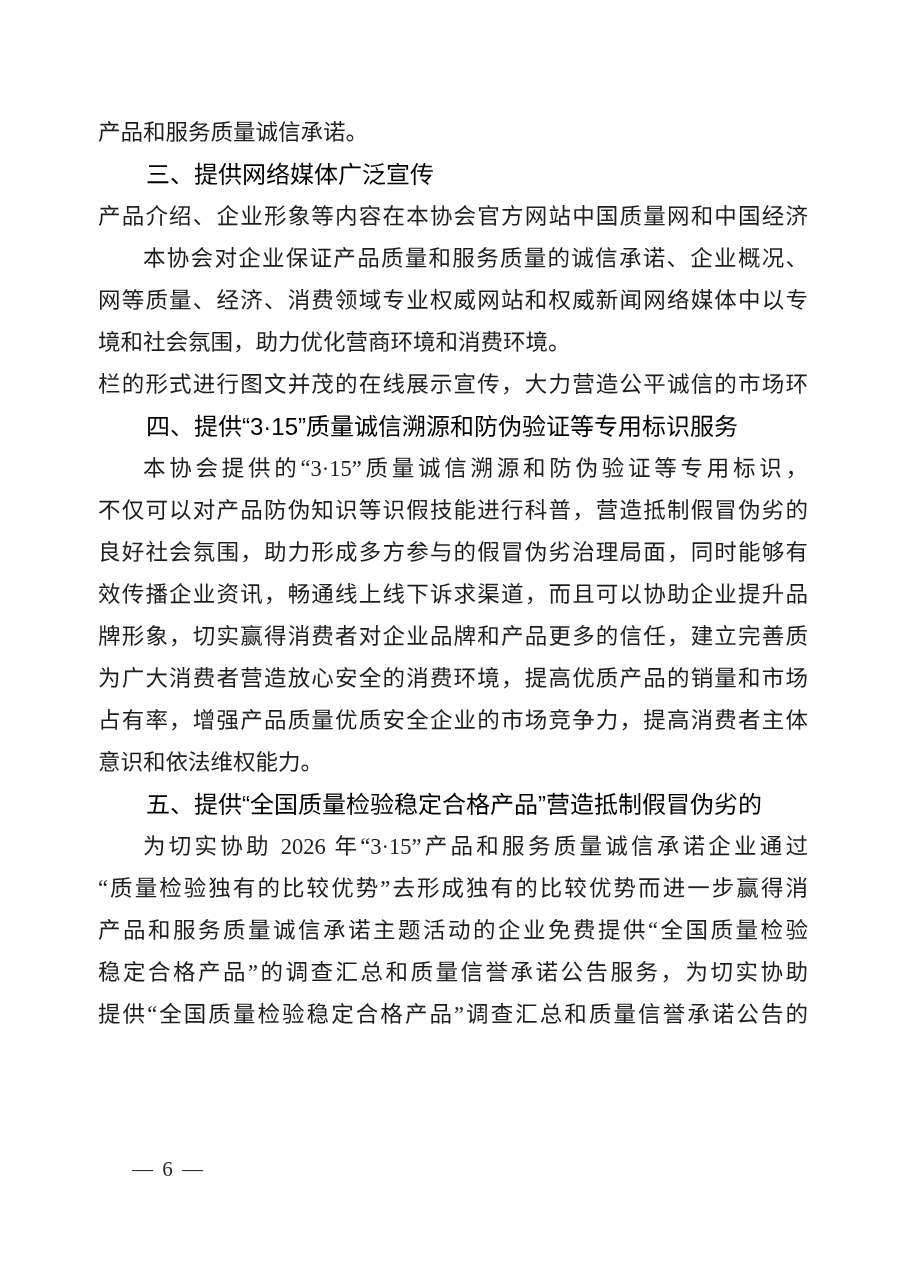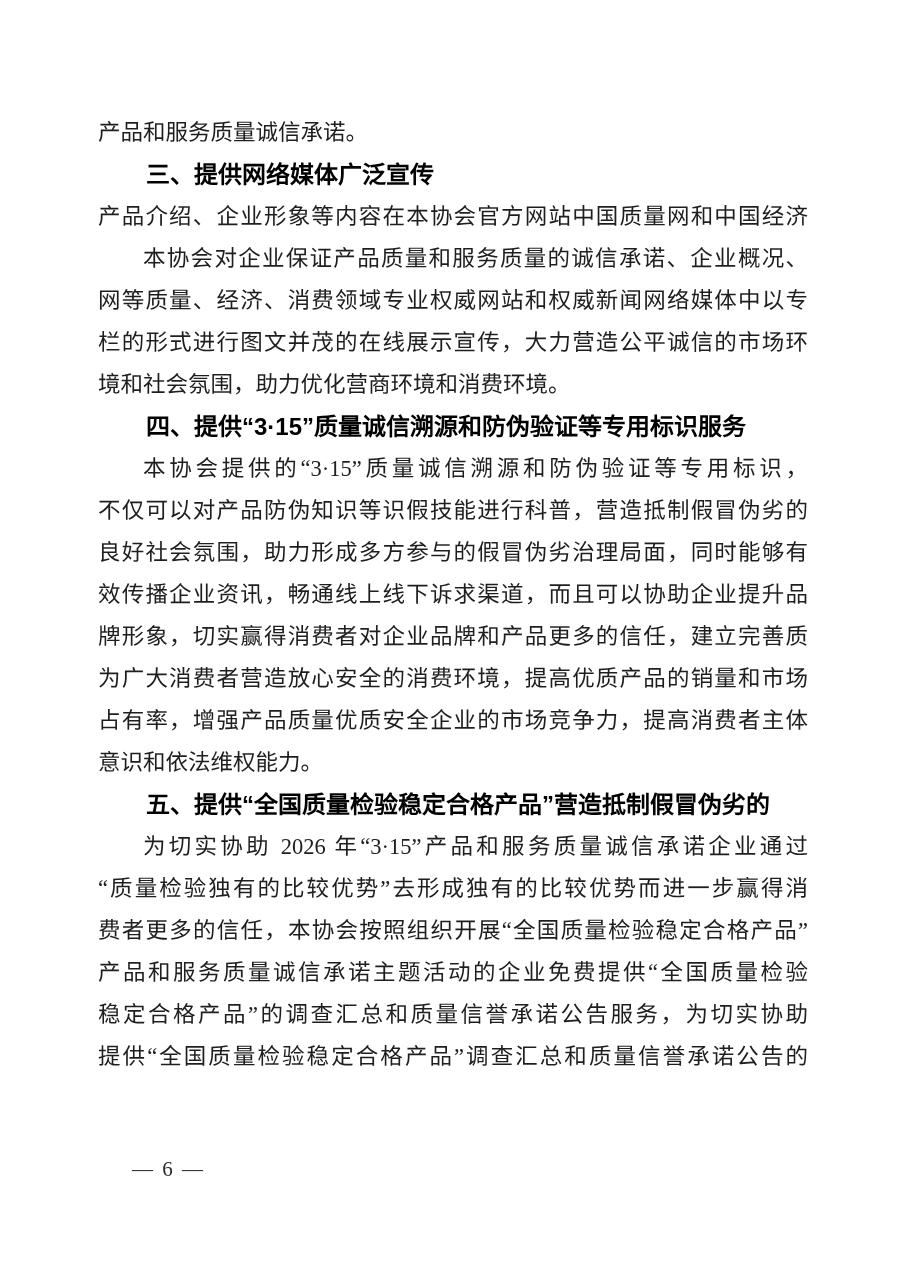--- a/index.html
+++ b/index.html
@@ -32,21 +32,21 @@
   }
   .bline.left {
     text-align: center;
     text-align-last: left;
   }
   .bline.ind {
     text-indent: 2em;
   }
   .heading {
     font-family: "Liberation Sans", "DejaVu Sans", sans-serif;
-    font-weight: 700;
+    font-weight: 400;
     font-size: 24px;
     line-height: 42px;
     height: 42px;
     text-indent: 2em;
     color: #000000;
     white-space: nowrap;
   }
   .pageno {
     position: absolute;
     left: 132px;
@@ -61,33 +61,32 @@
 </head>
 <body>
 
 <div class="page">
   <main class="content" id="doc">
       <div class="bline left">产品和服务质量诚信承诺。</div>
       <div class="heading">三、提供网络媒体广泛宣传</div>
       <div class="bline">产品介绍、企业形象等内容在本协会官方网站中国质量网和中国经济</div>
       <div class="bline ind">本协会对企业保证产品质量和服务质量的诚信承诺、企业概况、</div>
       <div class="bline">网等质量、经济、消费领域专业权威网站和权威新闻网络媒体中以专</div>
+      <div class="bline left">境和社会氛围，助力优化营商环境和消费环境。</div>
       <div class="bline">栏的形式进行图文并茂的在线展示宣传，大力营造公平诚信的市场环</div>
-      <div class="bline left">境和社会氛围，助力优化营商环境和消费环境。</div>
       <div class="heading">四、提供“3·15”质量诚信溯源和防伪验证等专用标识服务</div>
       <div class="bline ind">本协会提供的“3·15”质量诚信溯源和防伪验证等专用标识，</div>
       <div class="bline">不仅可以对产品防伪知识等识假技能进行科普，营造抵制假冒伪劣的</div>
       <div class="bline">良好社会氛围，助力形成多方参与的假冒伪劣治理局面，同时能够有</div>
       <div class="bline">效传播企业资讯，畅通线上线下诉求渠道，而且可以协助企业提升品</div>
       <div class="bline">牌形象，切实赢得消费者对企业品牌和产品更多的信任，建立完善质</div>
       <div class="bline">为广大消费者营造放心安全的消费环境，提高优质产品的销量和市场</div>
       <div class="bline">占有率，增强产品质量优质安全企业的市场竞争力，提高消费者主体</div>
       <div class="bline left">意识和依法维权能力。</div>
       <div class="heading">五、提供“全国质量检验稳定合格产品”营造抵制假冒伪劣的</div>
       <div class="bline ind">为切实协助 2026 年“3·15”产品和服务质量诚信承诺企业通过</div>
       <div class="bline">“质量检验独有的比较优势”去形成独有的比较优势而进一步赢得消</div>
-      <div class="bline">费者更多的信任，本协会按照组织开展“全国质量检验稳定合格产品”</div>
       <div class="bline">产品和服务质量诚信承诺主题活动的企业免费提供“全国质量检验</div>
       <div class="bline">稳定合格产品”的调查汇总和质量信誉承诺公告服务，为切实协助</div>
       <div class="bline">提供“全国质量检验稳定合格产品”调查汇总和质量信誉承诺公告的</div>
     </main>
   <div class="pageno">— 6 —</div>
 </div>
 
 </body></html>

